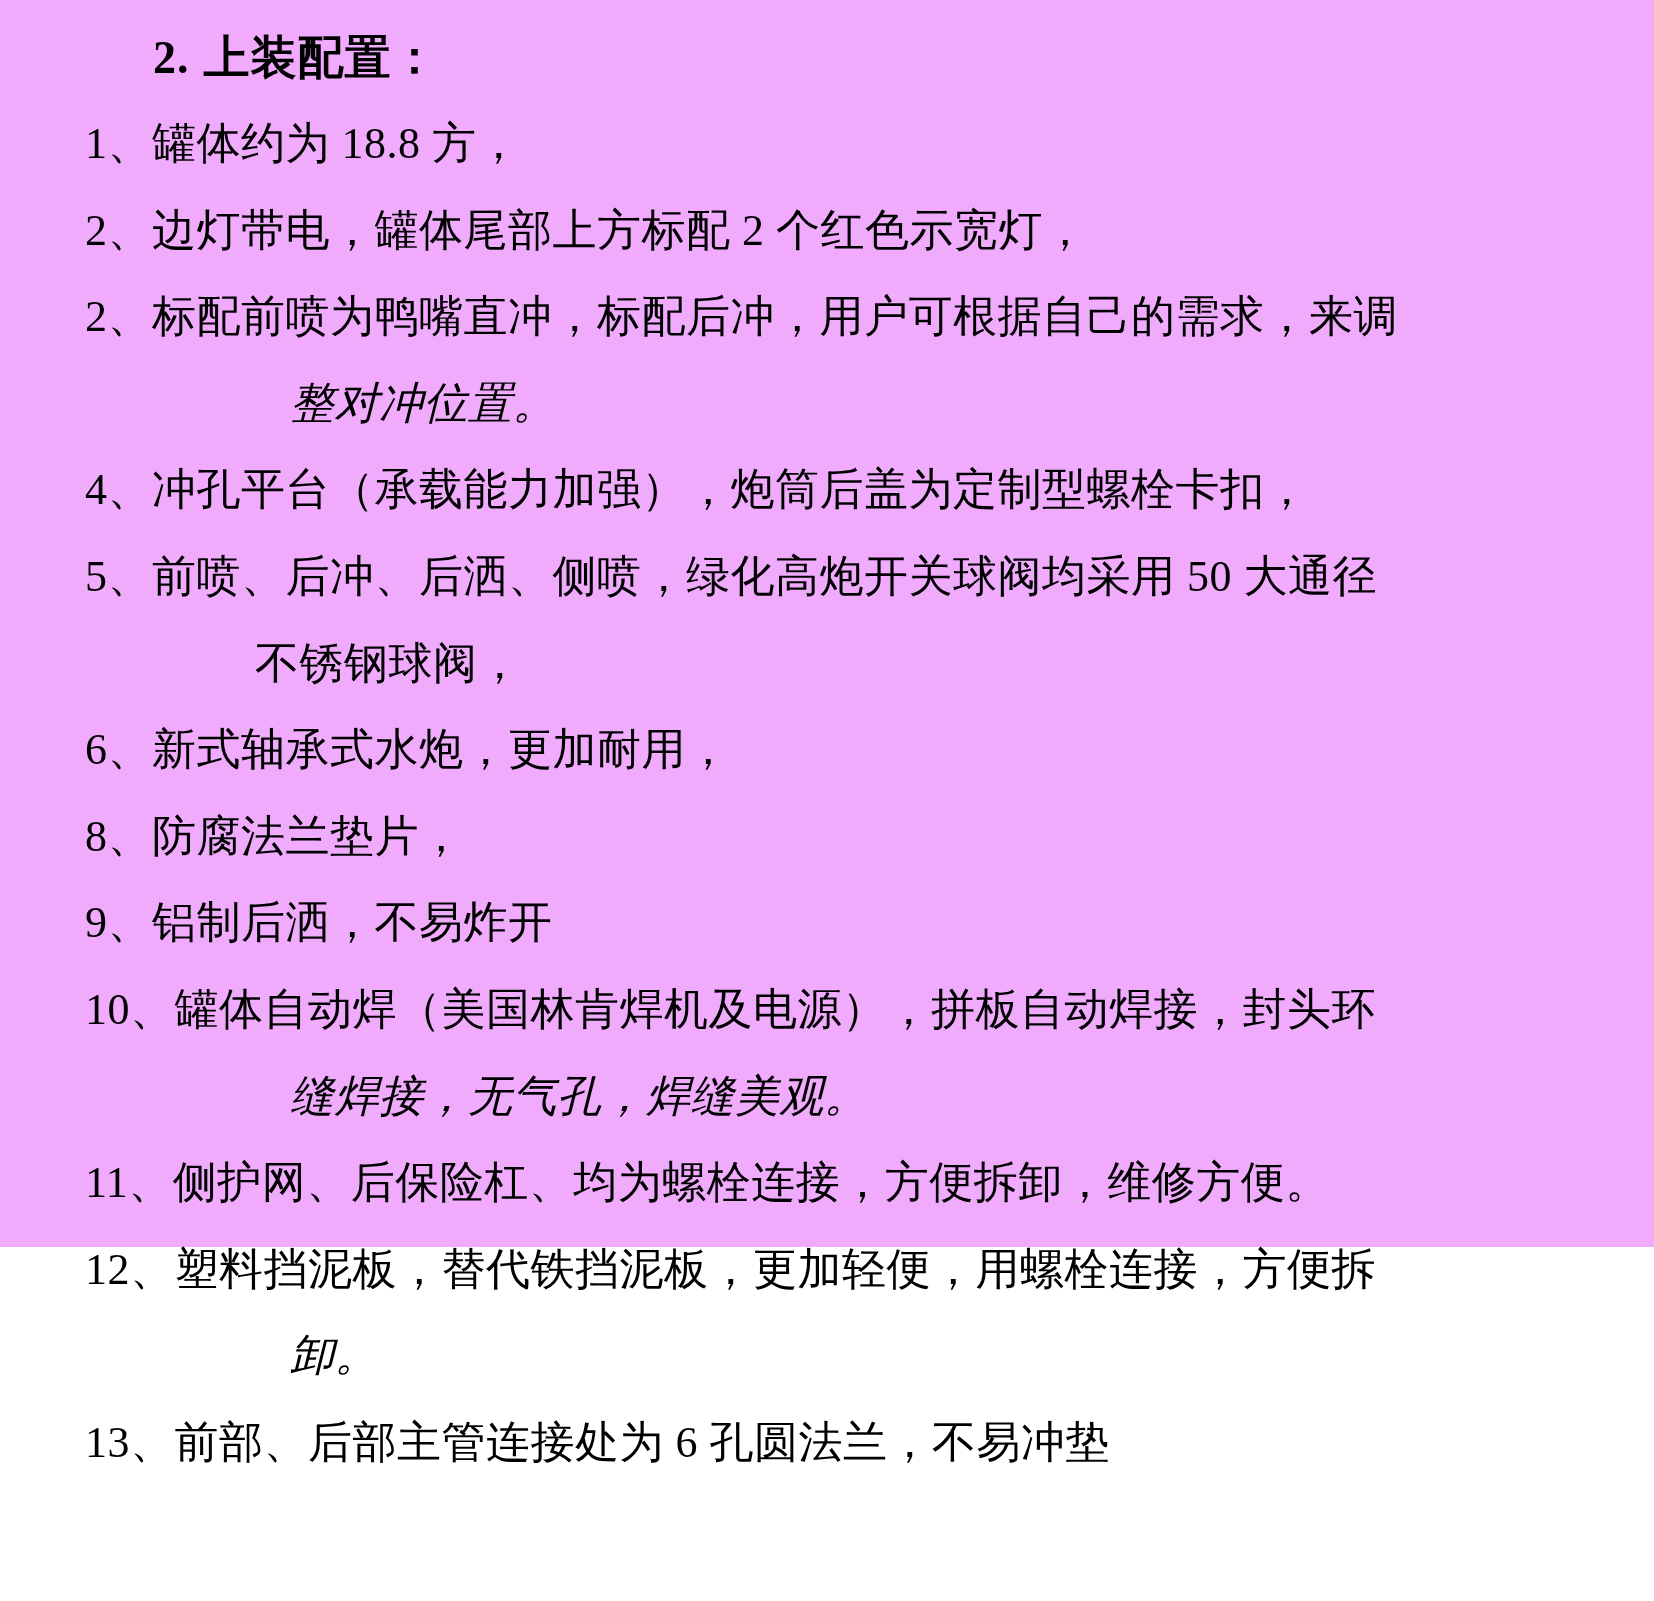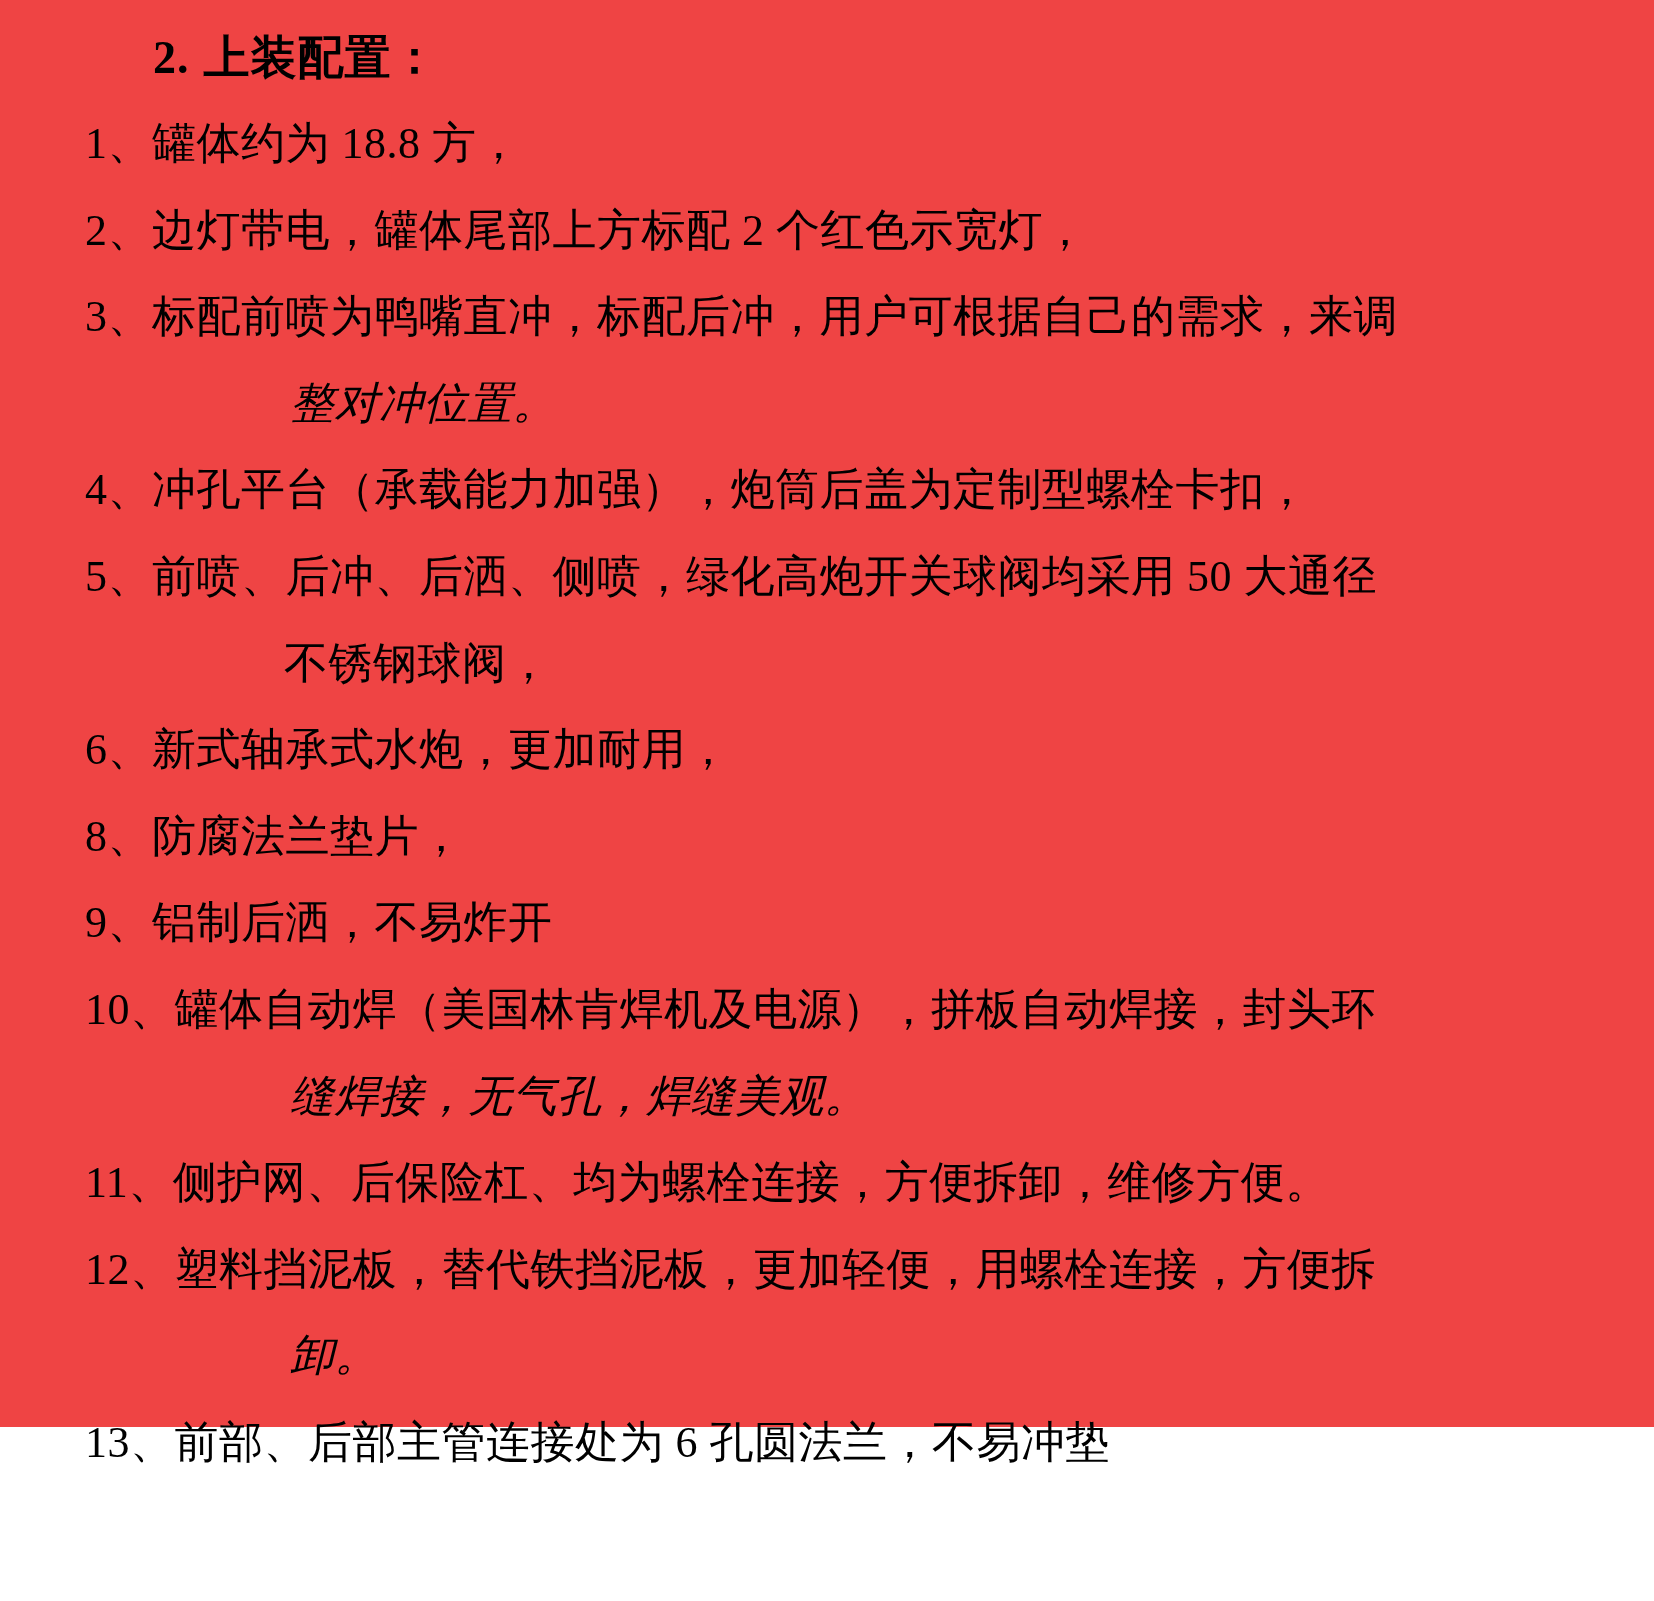--- a/index.html
+++ b/index.html
@@ -10,24 +10,24 @@
   body {
     width: 1654px;
     height: 1601px;
     overflow: hidden;
     font-family: "Liberation Serif", "DejaVu Serif", serif;
     color: #000000;
   }
   .page {
     position: relative;
     width: 1654px;
-    height: 1427px;
+    height: 1247px;
     padding-top: 14px;
     box-sizing: border-box;
-    background: #ef4444;
+    background: #f0abfc;
   }
   .heading {
     padding-left: 153px;
     font-size: 46px;
     line-height: 86px;
     font-weight: 700;
     white-space: nowrap;
     letter-spacing: 1px;
   }
   .heading-num {
@@ -38,34 +38,34 @@
     font-family: "Liberation Sans", "DejaVu Sans", sans-serif;
   }
   .line {
     font-size: 44px;
     line-height: 86.6px;
     white-space: nowrap;
     letter-spacing: 0.5px;
   }
   .indent-item { padding-left: 85px; }
   .indent-wrap-lg { padding-left: 290px; font-style: italic; }
-  .indent-wrap-sm { padding-left: 255px; margin-left: 29px; }
+  .indent-wrap-sm { padding-left: 255px; }
 </style>
 </head>
 <body>
 
 <div class="page">
 
   <div class="heading">
     <span class="heading-num">2.</span><span class="heading-text">上装配置：</span>
   </div>
 
   <div class="line indent-item">1、罐体约为 18.8 方，</div>
   <div class="line indent-item">2、边灯带电，罐体尾部上方标配 2 个红色示宽灯，</div>
-  <div class="line indent-item">3、标配前喷为鸭嘴直冲，标配后冲，用户可根据自己的需求，来调</div>
+  <div class="line indent-item">2、标配前喷为鸭嘴直冲，标配后冲，用户可根据自己的需求，来调</div>
   <div class="line indent-wrap-lg">整对冲位置。</div>
   <div class="line indent-item">4、冲孔平台（承载能力加强），炮筒后盖为定制型螺栓卡扣，</div>
   <div class="line indent-item">5、前喷、后冲、后洒、侧喷，绿化高炮开关球阀均采用 50 大通径</div>
   <div class="line indent-wrap-sm">不锈钢球阀，</div>
   <div class="line indent-item">6、新式轴承式水炮，更加耐用，</div>
   <div class="line indent-item">8、防腐法兰垫片，</div>
   <div class="line indent-item">9、铝制后洒，不易炸开</div>
   <div class="line indent-item">10、罐体自动焊（美国林肯焊机及电源），拼板自动焊接，封头环</div>
   <div class="line indent-wrap-lg">缝焊接，无气孔，焊缝美观。</div>
   <div class="line indent-item">11、侧护网、后保险杠、均为螺栓连接，方便拆卸，维修方便。</div>

